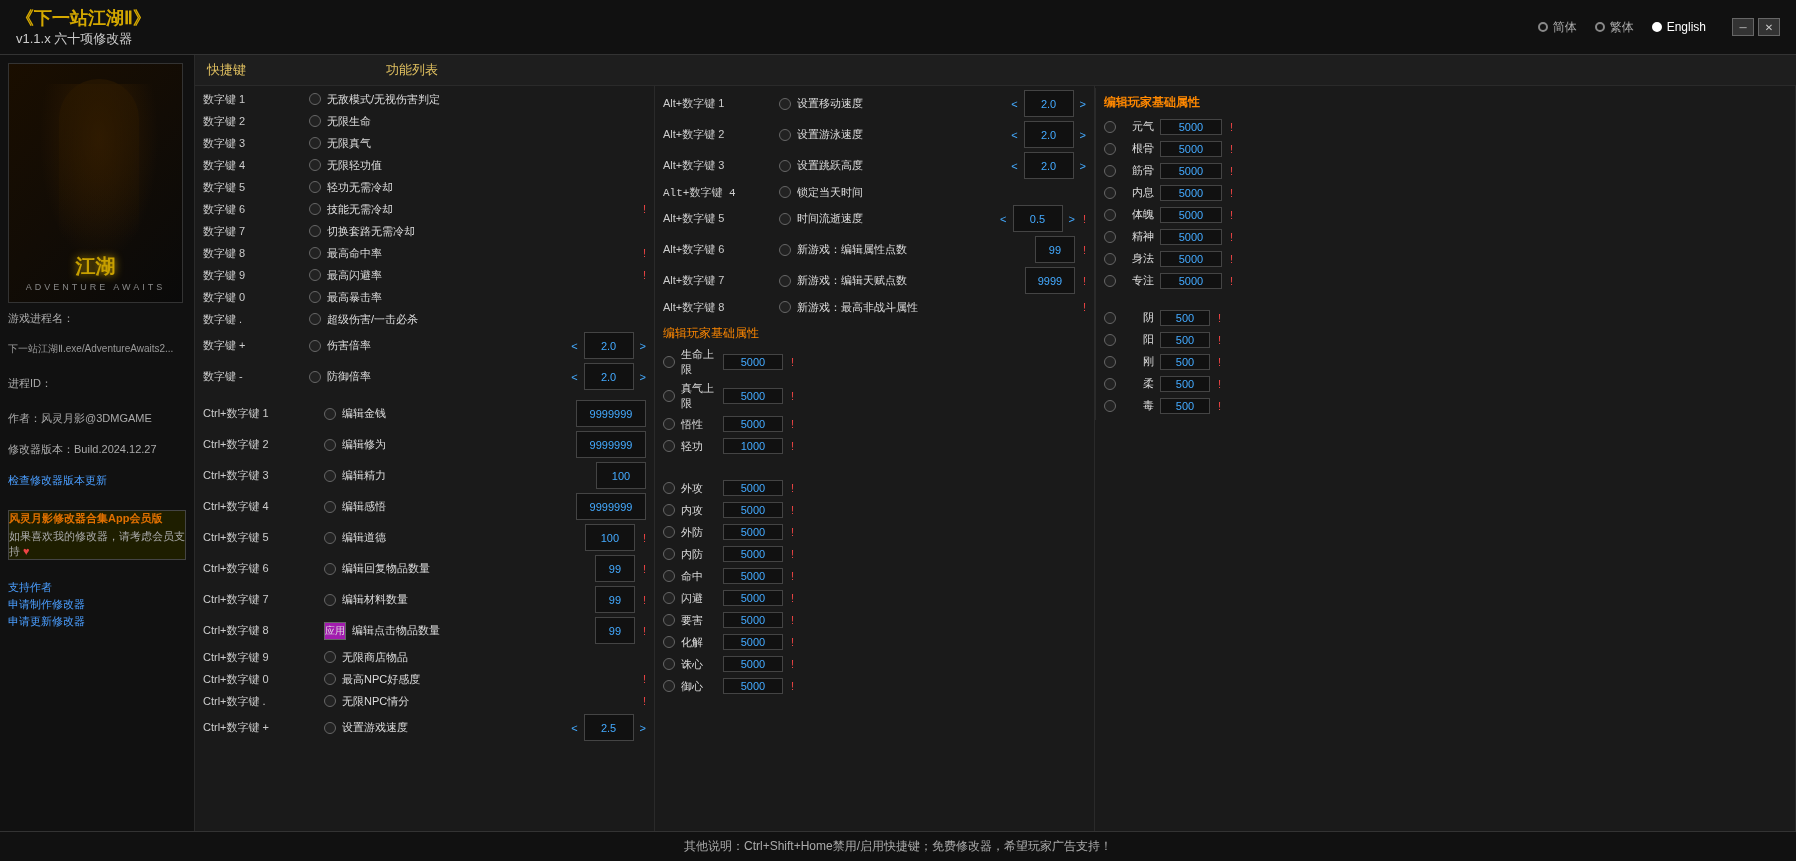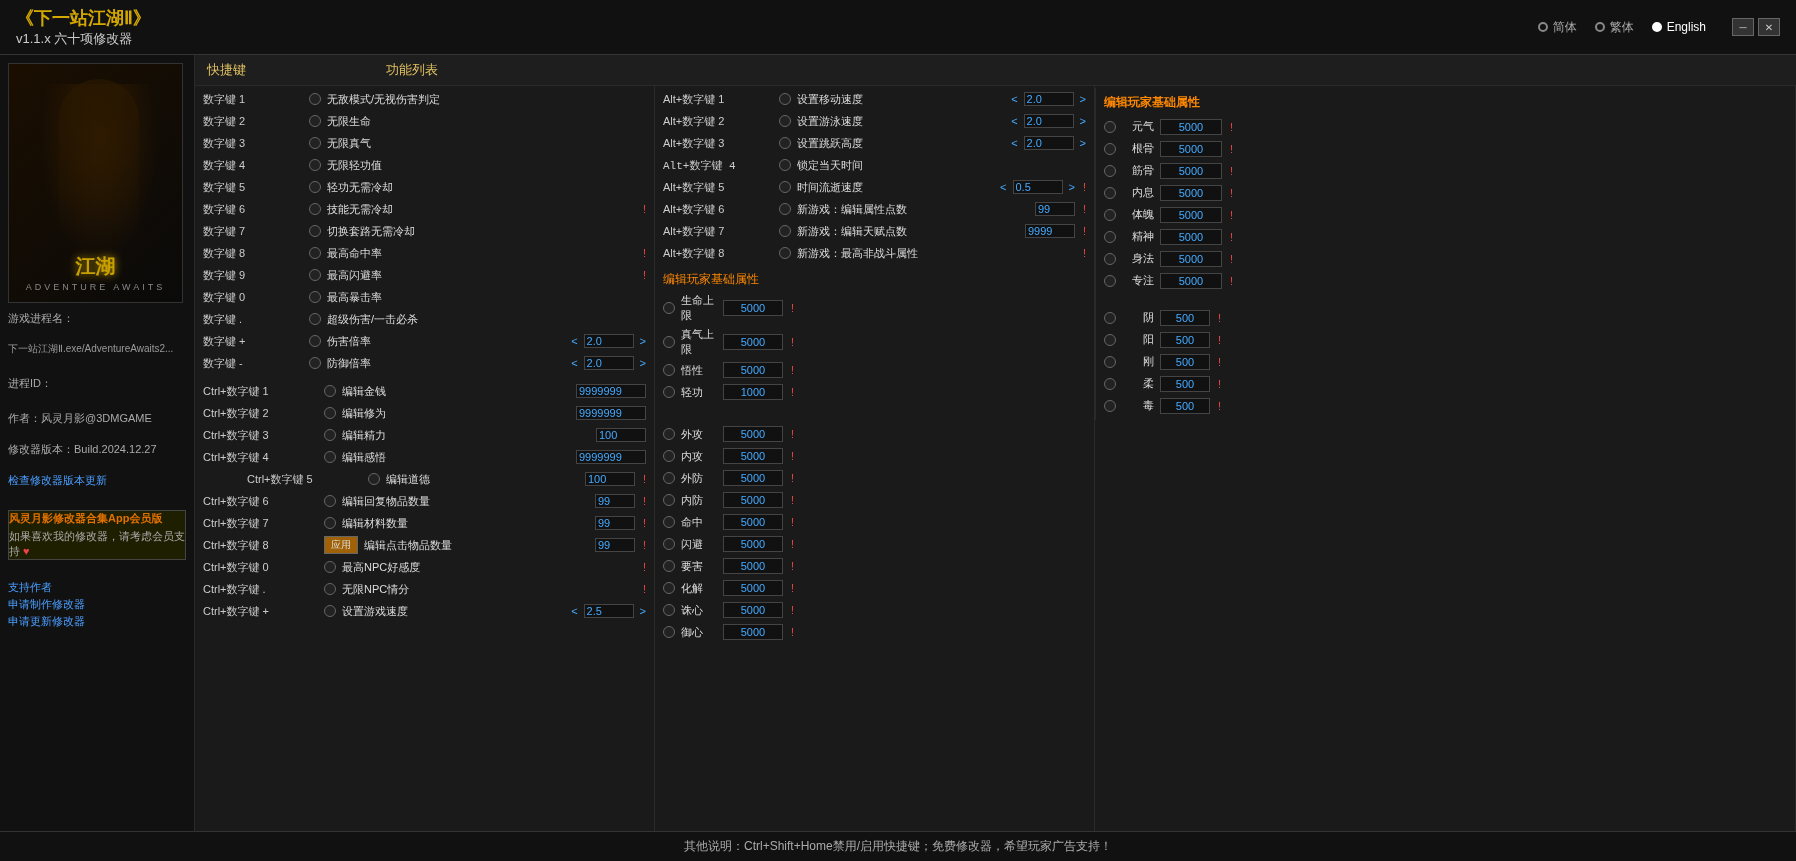--- a/index.html
+++ b/index.html
@@ -197,35 +197,35 @@
     .badge-warn {
       color: #e44;
       font-size: 11px;
       margin-left: 2px;
     }
     .value-input {
       background: #111;
       border: 1px solid #444;
       color: #4af;
       width: 50px;
-      height: 14px;
-      text-align: left;
+      height: 27px;
+      text-align: center;
       font-size: 11px;
       padding: 0 2px;
     }
     .arrow-btn {
       color: #4af;
       font-size: 11px;
       cursor: pointer;
     }
     .apply-btn {
-      background: #a16207;
+      background: #a21caf;
       color: #ddd;
       border: 1px solid #666;
-      padding: 1px 6px;
+      padding: 1px 0;
       font-size: 10px;
       cursor: pointer;
     }
     
     .right-panel {
       width: 270px;
       background: #1a1a1a;
       padding: 4px 8px;
       border-left: 1px solid #2a2a2a;
       display: flex;
@@ -473,21 +473,21 @@
           <span class="func-label">编辑精力</span>
           <input class="value-input" style="width: 50px;" value="100">
         </div>
         <div class="row-item">
           <span class="key-label" style="width:115px;">Ctrl+数字键 4</span>
           <span class="indicator"></span>
           <span class="func-label">编辑感悟</span>
           <input class="value-input" style="width: 70px;" value="9999999">
         </div>
         <div class="row-item">
-          <span class="key-label" style="width:115px;margin-left:44px;">Ctrl+数字键 5</span>
+          <span class="key-label" style="width:115px;">Ctrl+数字键 5</span>
           <span class="indicator"></span>
           <span class="func-label">编辑道德</span>
           <input class="value-input" style="width: 50px;" value="100">
           <span class="badge-warn">!</span>
         </div>
         <div class="row-item">
           <span class="key-label" style="width:115px;">Ctrl+数字键 6</span>
           <span class="indicator"></span>
           <span class="func-label">编辑回复物品数量</span>
           <input class="value-input" style="width: 40px;" value="99">
@@ -501,20 +501,25 @@
           <span class="badge-warn">!</span>
         </div>
         <div class="row-item">
           <span class="key-label" style="width:115px;">Ctrl+数字键 8</span>
           <button class="apply-btn">应用</button>
           <span class="func-label">编辑点击物品数量</span>
           <input class="value-input" style="width: 40px;" value="99">
           <span class="badge-warn">!</span>
         </div>
         <div class="row-item">
+          <span class="key-label" style="width:115px;">Ctrl+数字键 9</span>
+          <span class="indicator"></span>
+          <span class="func-label">无限商店物品</span>
+        </div>
+        <div class="row-item">
           <span class="key-label" style="width:115px;">Ctrl+数字键 0</span>
           <span class="indicator"></span>
           <span class="func-label">最高NPC好感度</span>
           <span class="badge-warn">!</span>
         </div>
         <div class="row-item">
           <span class="key-label" style="width:115px;">Ctrl+数字键 .</span>
           <span class="indicator"></span>
           <span class="func-label">无限NPC情分</span>
           <span class="badge-warn">!</span>

